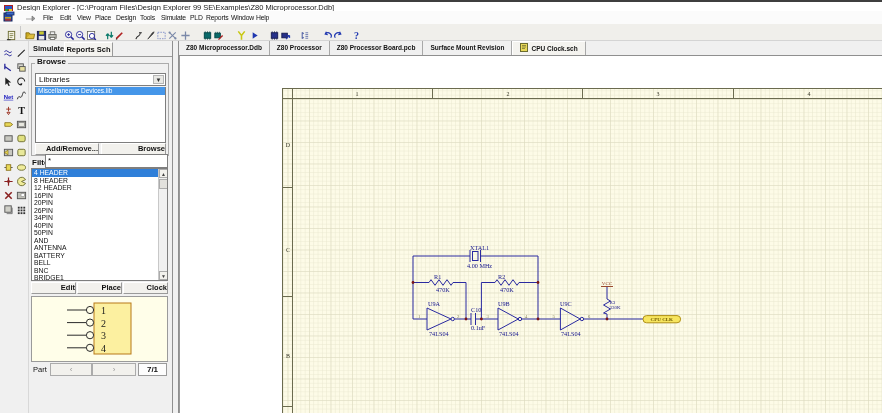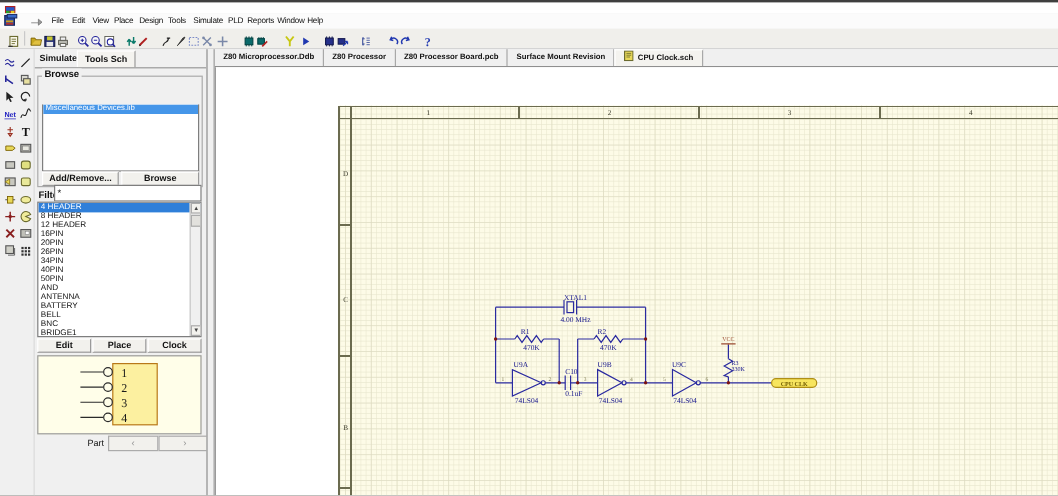--- a/index.html
+++ b/index.html
@@ -27,31 +27,31 @@
   .ptab{position:absolute;top:1px;height:14px;font-size:7.5px;font-weight:bold;color:#111;text-align:center;line-height:14px;}
   .ptab.active{background:#F4F3EF;border:1px solid #9A9A9A;border-bottom:none;border-top-color:#FFF;border-left-color:#FFF;}
   .ptabline{position:absolute;left:0;top:15px;width:143px;height:1px;background:#9A9A9A;}
   .groupbox{position:absolute;left:2px;top:22px;width:138px;height:93px;border:1px solid #ABABAB;}
   .grouplabel{position:absolute;left:6px;top:16px;font-size:8px;font-weight:bold;background:#F0F0F0;padding:0 2px;color:#111;}
   .combo{position:absolute;left:6px;top:32px;width:131px;height:13px;background:#FFF;border:1px solid #7E7E7E;font-size:8px;line-height:11px;padding-left:3px;color:#111;}
   .combo .drop{position:absolute;right:1px;top:1px;width:11px;height:9px;background:#E8E8E4;border:1px solid #B5B5B5;font-size:6px;line-height:9px;text-align:center;color:#333;}
   .liblist{position:absolute;left:6px;top:46px;width:131px;height:56px;background:#FFF;border:1px solid #7E7E7E;border-top:none;overflow:hidden;}
   .librow{height:8px;font-size:6.5px;line-height:8px;padding-left:2px;white-space:nowrap;}
   .librow.sel{background:#4596E9;color:#FFF;}
-  .pbtn{position:absolute;height:12px;background:#F2F1ED;border:1px solid #9A9A9A;border-top-color:#FFF;border-left-color:#FFF;font-size:7.5px;font-weight:bold;text-align:center;color:#111;line-height:10px;}
+  .pbtn{position:absolute;height:12px;background:#F2F1ED;border:1px solid #9A9A9A;border-top-color:#FFF;border-left-color:#FFF;font-size:7.5px;font-weight:bold;text-align:right;color:#111;line-height:10px;}
   .filterlbl{position:absolute;left:3px;top:117px;font-size:8px;font-weight:bold;color:#111;}
   .filterbox{position:absolute;left:16px;top:113px;width:123px;height:14px;background:#FFF;border:1px solid #7E7E7E;font-size:8px;line-height:12px;padding-left:2px;color:#111;}
   .complist{position:absolute;left:2px;top:127px;width:137px;height:113px;background:#FFF;border:1px solid #7E7E7E;overflow:hidden;}
   .comprow{height:7.5px;font-size:6.8px;line-height:7.5px;padding-left:2px;color:#111;white-space:nowrap;}
   .comprow.sel{background:#2F7FD9;color:#FFF;}
   .cscroll{position:absolute;right:0;top:0;width:9px;height:111px;background:#F0F0F0;border-left:1px solid #C8C8C8;}
   .cscroll .sbtn{position:absolute;left:0;width:9px;height:9px;background:#F2F1ED;border:1px solid #ABABAB;font-size:5px;text-align:center;line-height:8px;color:#444;}
   .cscroll .sthumb{position:absolute;left:0;top:10px;width:9px;height:10px;background:#E2E1DD;border:1px solid #ABABAB;}
   .preview{position:absolute;left:2px;top:255px;width:137px;height:66px;background:#FFFEE9;border:1px solid #9A9A9A;}
-  .navrow{position:absolute;left:2px;top:322px;width:137px;height:13px;margin-left:40px;}
+  .navrow{position:absolute;left:2px;top:322px;width:137px;height:13px;}
   .navlbl{position:absolute;left:2px;top:2px;font-size:7.5px;color:#111;}
   .navbtn{position:absolute;top:0;height:13px;background:#F2F1ED;border:1px solid #ABABAB;color:#999;font-size:8px;text-align:center;line-height:11px;}
   .navpage{position:absolute;left:107px;top:0;width:29px;height:13px;background:#FDFDFD;border:1px solid #9A9A9A;font-size:8px;font-weight:bold;text-align:center;line-height:12px;color:#111;}
   
   .splitter{position:absolute;left:172px;top:41px;width:7px;height:372px;background:#F0F0F0;border-left:1px solid #8F8F8F;border-right:1px solid #8F8F8F;}
   
   .doctabs{position:absolute;left:179px;top:41px;width:703px;height:15px;background:#F0F0F0;border-bottom:1px solid #8F8F8F;display:flex;align-items:stretch;}
   .dtab{position:relative;font-size:6.5px;font-weight:bold;color:#111;padding:0 7px;line-height:14px;white-space:nowrap;border-right:1px solid #A8A8A8;}
   .dtab.active{background:#F4F3EF;border-left:1px solid #FFF;border-top:1px solid #FFF;}
   .dtab .dicon{display:inline-block;width:8px;height:9px;margin-right:3px;vertical-align:-1px;}
@@ -63,20 +63,21 @@
 
 <div class="screen">
 
   <div class="titlebar">
     <svg class="appicon" viewBox="0 0 9 8">
       <rect x="0" y="0" width="9" height="8" fill="#B02020"></rect>
       <rect x="1" y="1" width="7" height="3" fill="#2858C8"></rect>
       <rect x="1" y="4" width="3" height="3" fill="#28A028"></rect>
       <rect x="5" y="4" width="3" height="3" fill="#E8C820"></rect>
     </svg>
+    <span class="title">Design Explorer - [C:\Program Files\Design Explorer 99 SE\Examples\Z80 Microprocessor.Ddb]</span>
   </div>
 
   <div class="menubar">
     <svg class="menu-dxp-icon" viewBox="0 0 12 12">
       <rect x="1" y="2" width="8" height="8" fill="#2B4FA8" stroke="#16265E" stroke-width="1"></rect>
       <rect x="2" y="6" width="6" height="1.6" fill="#C8A020"></rect>
       <rect x="2" y="8" width="6" height="1.6" fill="#B03030"></rect>
       <rect x="3" y="1" width="8" height="3" fill="#3868C8" stroke="#16265E" stroke-width="0.8"></rect>
     </svg>
     <svg class="menu-arrow-icon" viewBox="0 0 11 9">
@@ -287,26 +288,30 @@
               <rect x="2" y="9" width="2" height="2"></rect>
               <rect x="5" y="9" width="2" height="2"></rect>
               <rect x="8" y="9" width="2" height="2"></rect>
             </g>
           </svg></div>
       </div>
   </div>
 
   <div class="panel">
     <div class="ptab" id="tab-explorer" style="left:4px;width:31px;">Simulate</div>
-    <div class="ptab active" id="tab-browse-sch" style="left:35px;width:49px;">Tools Sch</div>
+    <div class="ptab active" id="tab-browse-sch" style="left:35px;width:49px;">Reports Sch</div>
     <div class="ptabline"></div>
 
     <div class="groupbox"></div>
     <div class="grouplabel">Browse</div>
 
+    <div class="combo">
+      <span>Libraries</span>
+      <span class="drop">▼</span>
+    </div>
 
     <div class="liblist">
       <div class="librow sel">Miscellaneous Devices.lib</div>
     </div>
 
     <div class="pbtn" style="left:6px;top:102px;width:64px;">Add/Remove...</div>
     <div class="pbtn" style="left:72px;top:102px;width:65px;">Browse</div>
 
     <div class="filterlbl">Filter</div>
     <div class="filterbox">*</div>

